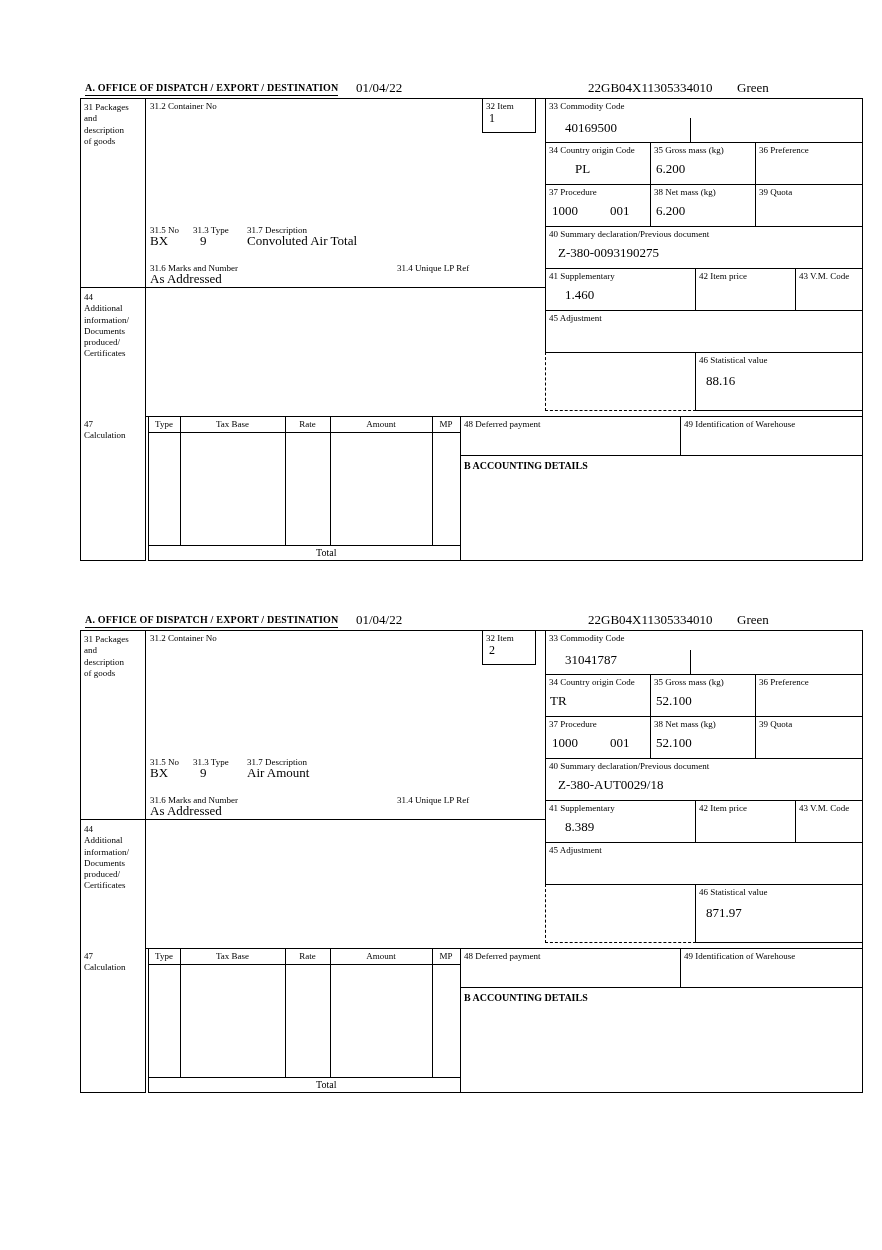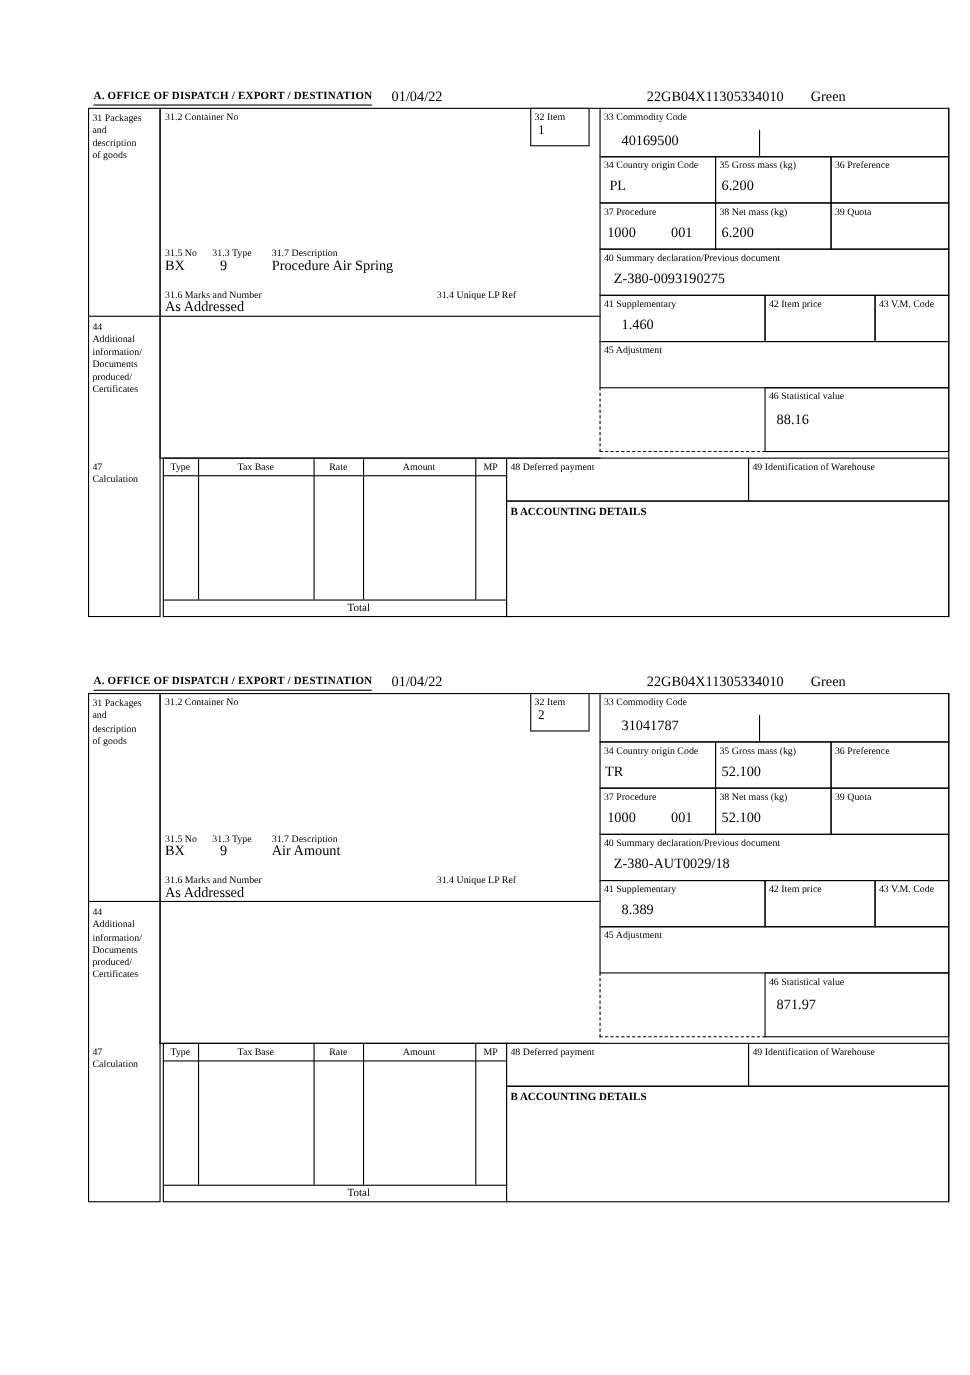--- a/index.html
+++ b/index.html
@@ -78,29 +78,29 @@
 Calculation</div>
 
     <div class="lbl" style="left:150px;top:21px">31.2 Container No</div>
     <div class="lbl" style="left:486px;top:21px">32 Item</div>
     <div class="val sm" style="left:489px;top:31px">1</div>
     <div class="lbl" style="left:150px;top:145px">31.5 No</div>
     <div class="lbl" style="left:193px;top:145px">31.3 Type</div>
     <div class="lbl" style="left:247px;top:145px">31.7 Description</div>
     <div class="val" style="left:150px;top:153px">BX</div>
     <div class="val" style="left:200px;top:153px">9</div>
-    <div class="val" style="left:247px;top:153px">Procedure Air Spring</div>
+    <div class="val" style="left:247px;top:153px">Convoluted Air Total</div>
     <div class="lbl" style="left:150px;top:183px">31.6 Marks and Number</div>
     <div class="lbl" style="left:397px;top:183px">31.4 Unique LP Ref</div>
     <div class="val" style="left:150px;top:191px">As Addressed</div>
 
     <div class="lbl" style="left:549px;top:21px">33 Commodity Code</div>
     <div class="val" style="left:565px;top:40px">40169500</div>
     <div class="lbl" style="left:549px;top:65px">34 Country origin Code</div>
-    <div class="val" style="left:554px;top:81px">PL</div>
+    <div class="val" style="left:575px;top:81px">PL</div>
     <div class="lbl" style="left:654px;top:65px">35 Gross mass (kg)</div>
     <div class="val" style="left:656px;top:81px">6.200</div>
     <div class="lbl" style="left:759px;top:65px">36 Preference</div>
     <div class="lbl" style="left:549px;top:107px">37 Procedure</div>
     <div class="val" style="left:552px;top:123px">1000</div>
     <div class="val" style="left:610px;top:123px">001</div>
     <div class="lbl" style="left:654px;top:107px">38 Net mass (kg)</div>
     <div class="val" style="left:656px;top:123px">6.200</div>
     <div class="lbl" style="left:759px;top:107px">39 Quota</div>
     <div class="lbl" style="left:549px;top:149px">40 Summary declaration/Previous document</div>

